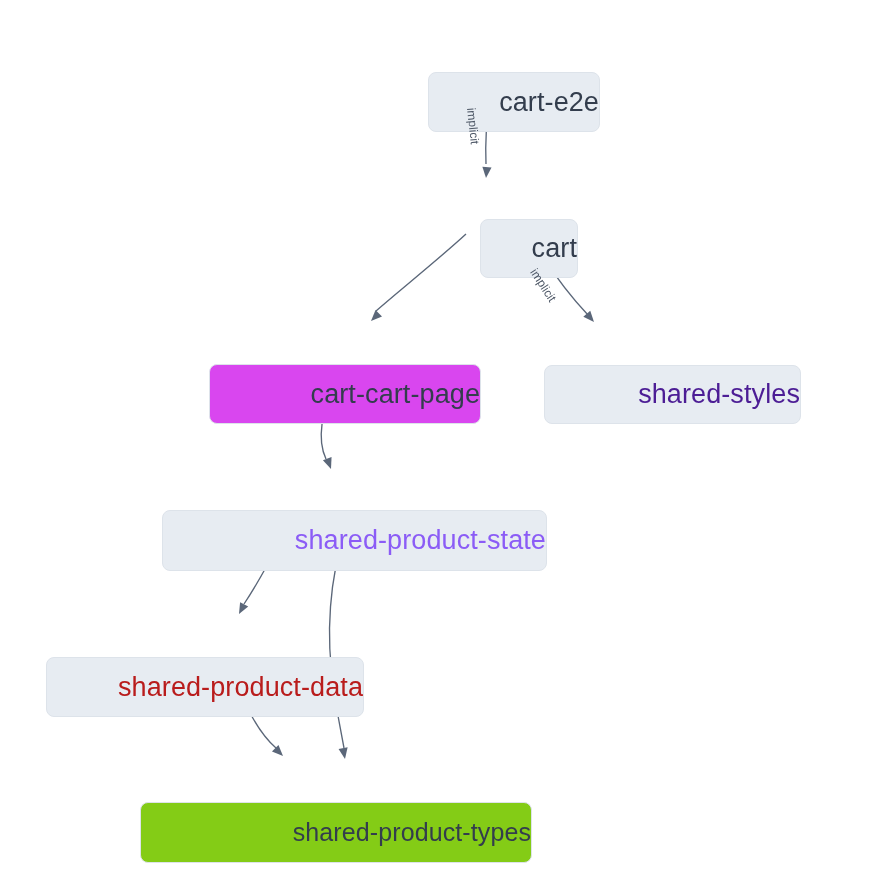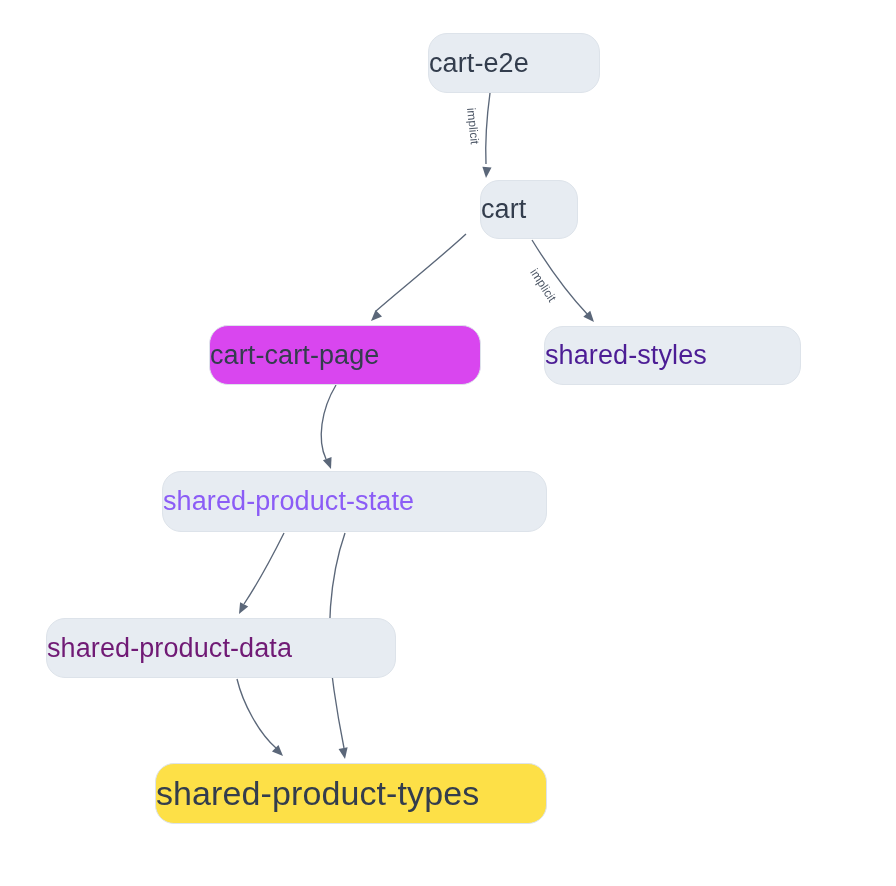--- a/index.html
+++ b/index.html
@@ -26,29 +26,30 @@
     left: 0;
     width: 896px;
     height: 886px;
     overflow: visible;
   }
   .node-box {
     position: absolute;
     box-sizing: border-box;
     background: #e7ecf2;
     border: 1px solid #dde3ea;
-    border-radius: 19px;
+    border-radius: 8px;
     display: flex;
     align-items: center;
-    justify-content: flex-start;
+    justify-content: flex-end;
     color: #333d4d;
     font-family: "Liberation Sans", sans-serif;
     font-weight: 400;
     white-space: nowrap;
     letter-spacing: 0.1px;
+    margin-top: 39px;
   }
   .edge-path {
     fill: none;
     stroke: #5b6779;
     stroke-width: 1.35;
   }
   .edge-arrow {
     fill: #5b6779;
     stroke: none;
   }
@@ -95,24 +96,24 @@
       </div>
       <div class="node-box" style="left: 209px; top: 325px; width: 272px; height: 60px; font-size: 27px; background: #d946ef; border-color: rgb(221, 227, 234); color: rgb(51, 61, 77);">
         <span>cart-cart-page</span>
       </div>
       <div class="node-box" style="left: 544px; top: 326px; width: 257px; height: 59px; font-size: 27px; background: rgb(231, 236, 242); border-color: rgb(221, 227, 234); color: #4c1d95;">
         <span>shared-styles</span>
       </div>
       <div class="node-box" style="left: 162px; top: 471px; width: 385px; height: 61px; font-size: 27px; background: rgb(231, 236, 242); border-color: rgb(221, 227, 234); color: #8b5cf6;">
         <span>shared-product-state</span>
       </div>
-      <div class="node-box" style="left: 46px; top: 618px; width: 350px; height: 60px; font-size: 27px; background: rgb(231, 236, 242); border-color: rgb(221, 227, 234); color: #701a75;">
+      <div class="node-box" style="left: 46px; top: 618px; width: 318px; height: 60px; font-size: 27px; background: rgb(231, 236, 242); border-color: rgb(221, 227, 234); color: #b91c1c;">
         <span>shared-product-data</span>
       </div>
-      <div class="node-box" style="left: 155px; top: 763px; width: 392px; height: 61px; font-size: 34px; background: #fde047; border-color: rgb(221, 227, 234); color: rgb(51, 61, 77);">
+      <div class="node-box" style="left: 140px; top: 763px; width: 392px; height: 61px; font-size: 25px; background: #84cc16; border-color: rgb(221, 227, 234); color: rgb(51, 61, 77);">
         <span>shared-product-types</span>
       </div>
     </div>
   <div id="labels-layer">
       <div class="edge-label" style="left: 478px; top: 107px; transform: rotate(84deg);">implicit</div>
       <div class="edge-label" style="left: 539px; top: 266px; transform: rotate(57deg);">implicit</div>
     </div>
 
 </div>
 

